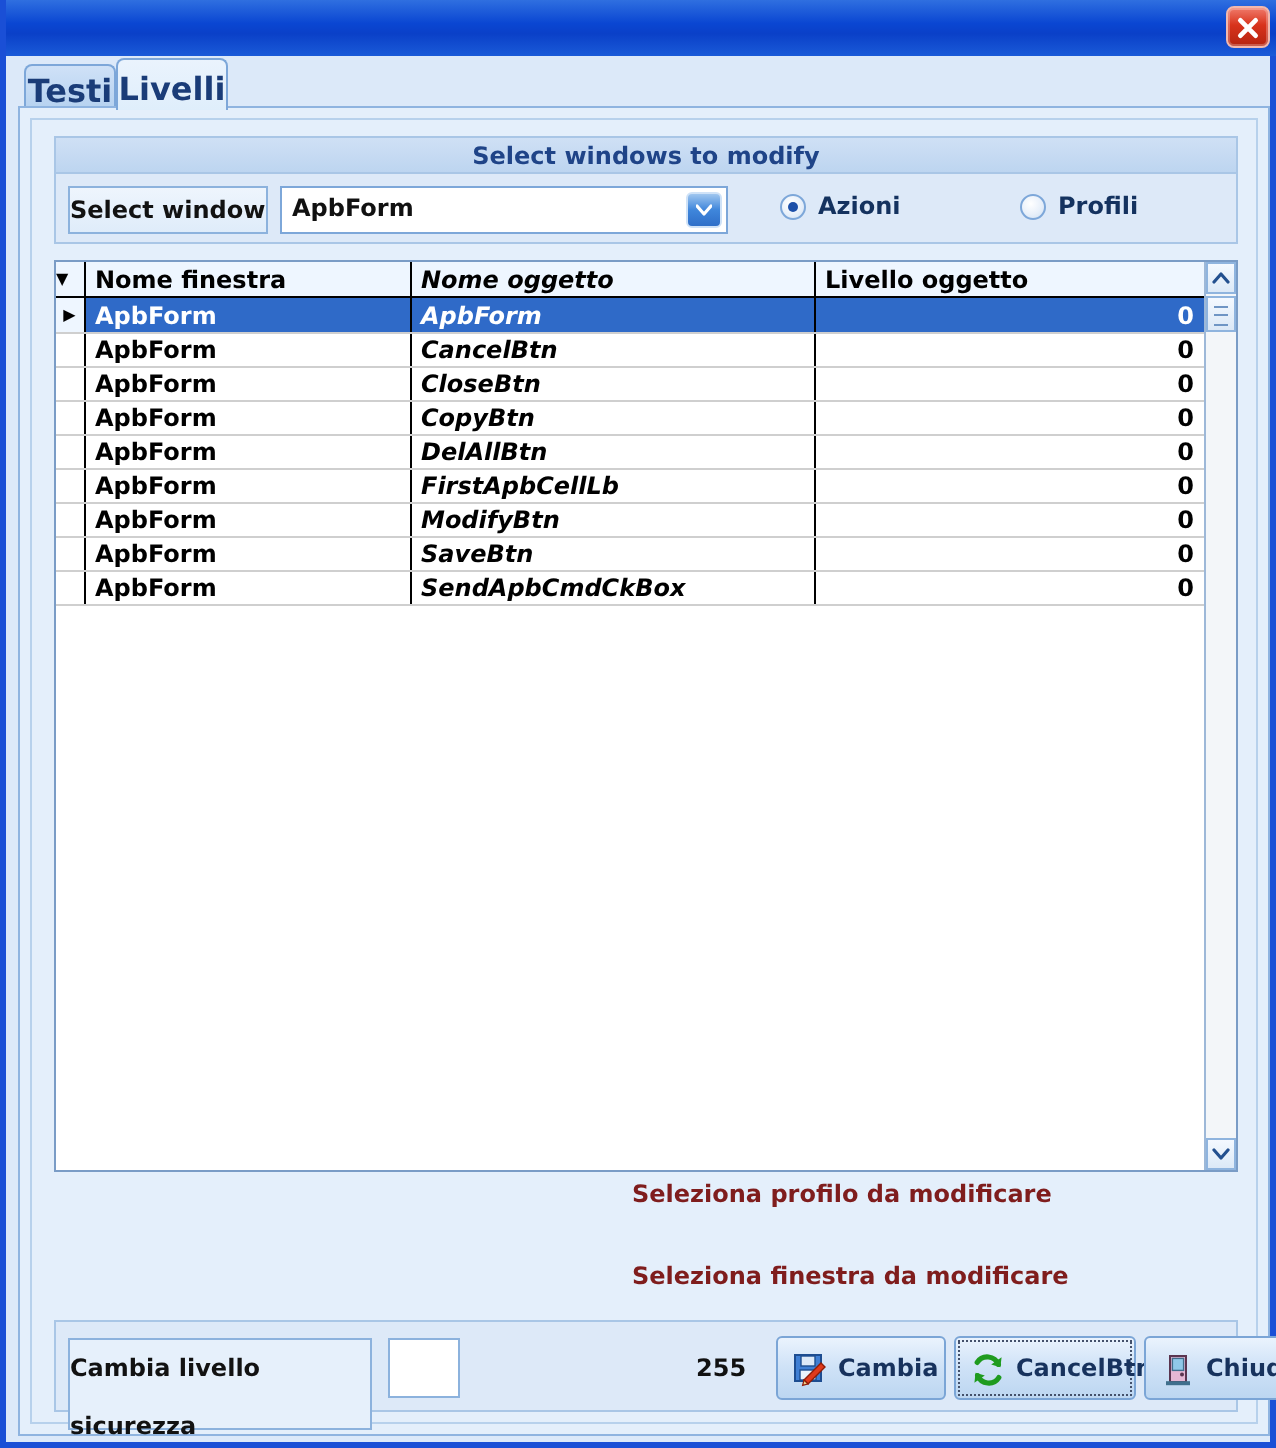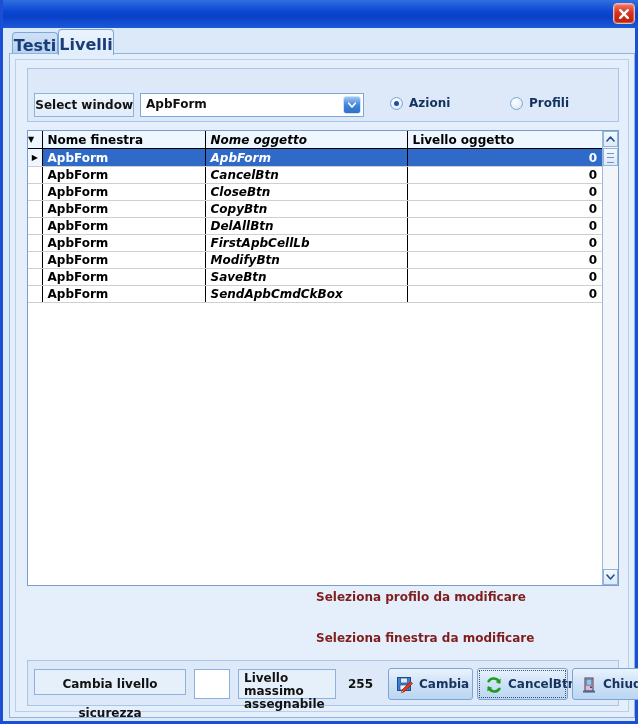--- a/index.html
+++ b/index.html
@@ -102,21 +102,21 @@
     font-size: 12px; font-weight: bold; color: #1f4488;
     text-align: center; line-height: 18px;
     box-sizing: border-box;
   }
   .select-window-btn {
     position: absolute; left: 6px; top: 24px;
     width: 100px; height: 24px;
     background: linear-gradient(180deg, #eef5fd 0%, #dfecfa 100%);
     border: 1px solid #8cb2dd;
     font-size: 12px; font-weight: bold; color: #121212;
-    line-height: 23px; text-align: right;
+    line-height: 23px; text-align: left;
     box-sizing: border-box;
   }
   .combo {
     position: absolute; left: 112px; top: 24px;
     width: 224px; height: 24px;
     background: #ffffff;
     border: 1px solid #7da7d9;
     box-sizing: border-box;
   }
   .combo-value {
@@ -248,22 +248,22 @@
     box-sizing: border-box;
   }
   .lbl-box {
     position: absolute; top: 8px;
     background: #e6f0fb;
     border: 1px solid #8cb2dd;
     font-size: 12px; font-weight: bold; color: #121212;
     box-sizing: border-box;
   }
   .lbl-cambia-sic {
-    left: 6px; width: 152px; height: 26px;
-    line-height: 29px; text-align: center;
+    left: 6px; width: 152px; height: 46px;
+    line-height: 29px; 
   }
   .level-input {
     position: absolute; left: 166px; top: 8px;
     width: 36px; height: 30px;
     background: #ffffff;
     border: 1px solid #8cb2dd;
     box-sizing: border-box;
   }
   .lbl-massimo {
     left: 210px; width: 98px; height: 30px;
@@ -315,20 +315,21 @@
     </div>
     <div class="tab active">
       <span>Livelli</span>
     </div>
   </div>
 
   <div class="tabpage">
     <div class="inner-panel">
 
       <div class="group-sel">
+        <div class="group-sel-header">Select windows to modify</div>
 
         <div class="select-window-btn">
           <span>Select window</span>
         </div>
 
         <div class="combo">
           <span class="combo-value">ApbForm</span>
           <span class="combo-arrow">
             <svg width="8" height="6" viewBox="0 0 8 6">
               <path d="M0.5 1 L4 5 L7.5 1" fill="none" stroke="#ffffff" stroke-width="1.6" stroke-linecap="round" stroke-linejoin="round"></path>
@@ -437,21 +438,20 @@
       <div class="hint profilo">Seleziona profilo da modificare</div>
       <div class="hint finestra">Seleziona finestra da modificare</div>
 
       <div class="bottom-bar">
         <div class="lbl-box lbl-cambia-sic">Cambia livello sicurezza</div>
 
         <div class="level-input">
           <span></span>
         </div>
 
-        <div class="lbl-box lbl-massimo">Livello massimo assegnabile</div>
 
         <div class="max-value">255</div>
 
         <div class="act-btn btn-cambia">
           <span class="bt-icon">
             <svg width="18" height="18" viewBox="0 0 18 18">
               <rect x="1.5" y="1.5" width="13" height="13" fill="#3f7fd4" stroke="#1d4d91" stroke-width="1"></rect>
               <rect x="4.5" y="2" width="7" height="5" fill="#dce9f8" stroke="#1d4d91" stroke-width=".7"></rect>
               <rect x="4" y="9" width="8" height="5" fill="#eaf2fc" stroke="#1d4d91" stroke-width=".7"></rect>
               <path d="M8 16 L16.5 7.5 L14.5 5.5 L6 14 Z" fill="#e03a1c" stroke="#8e1c08" stroke-width=".7"></path>

